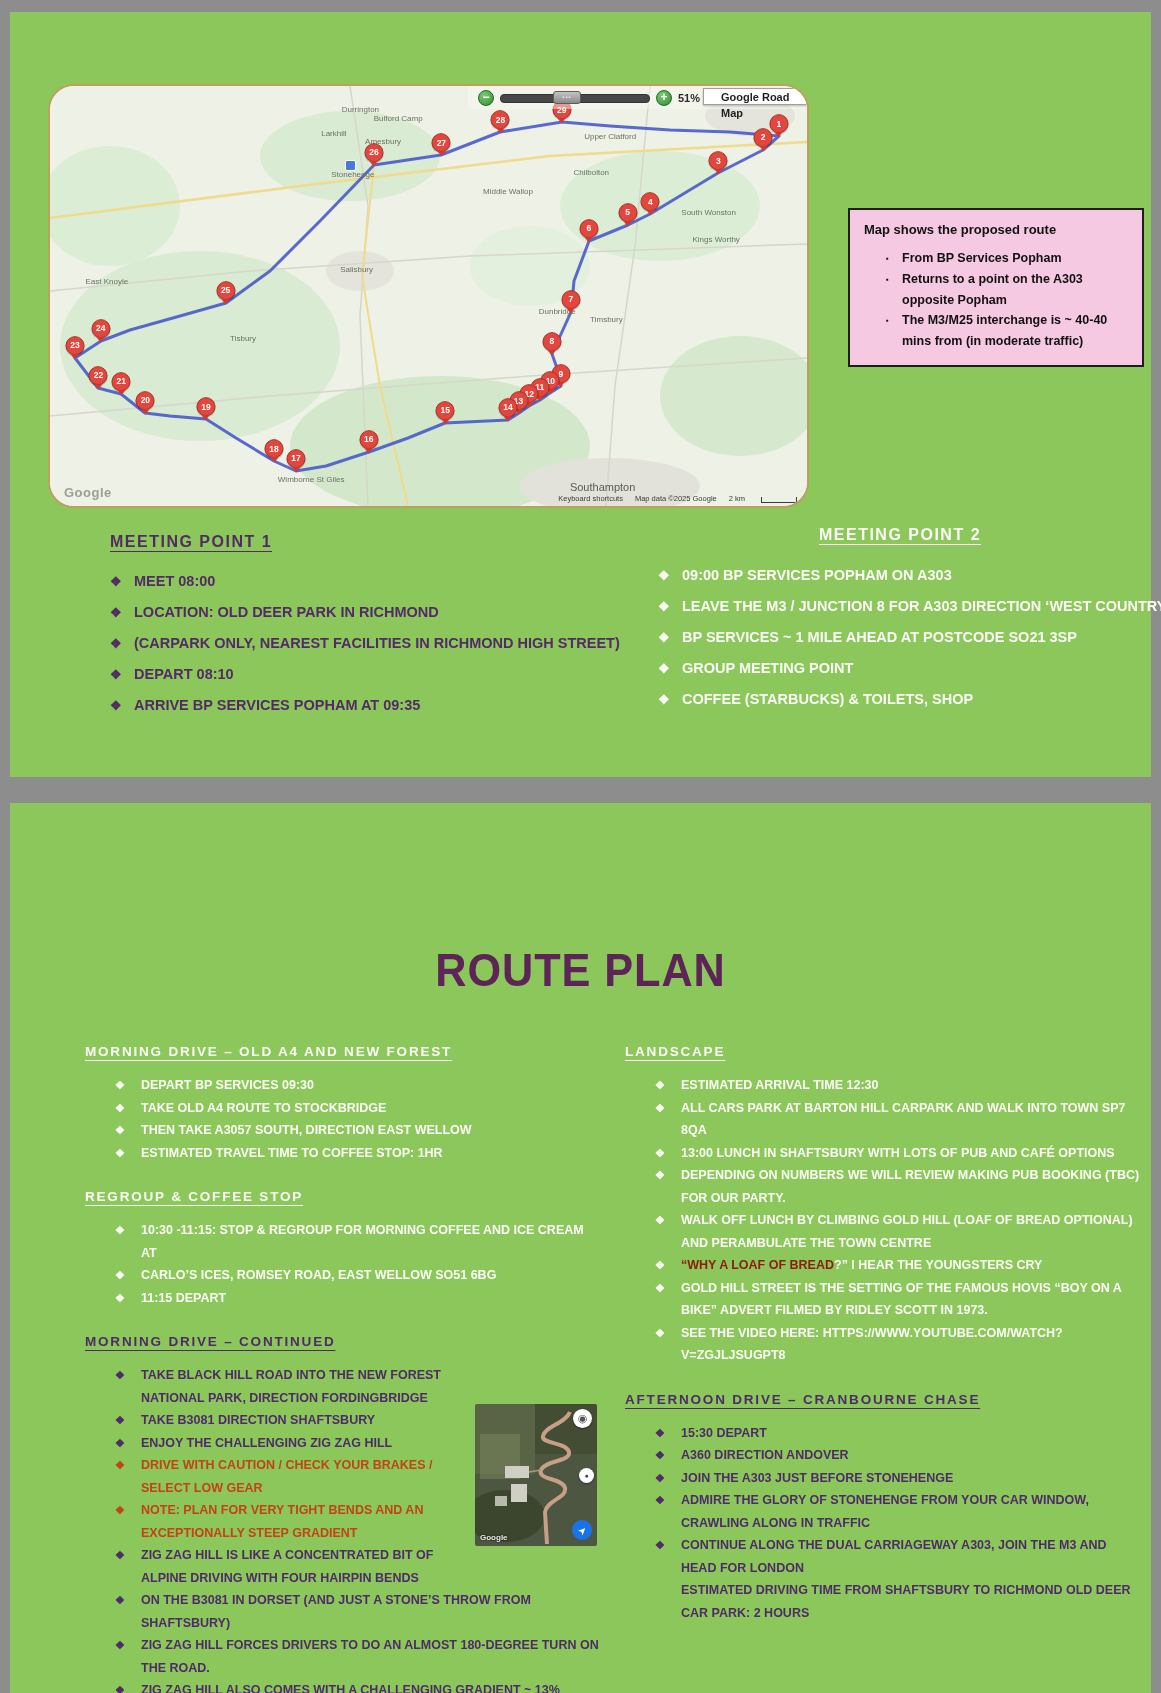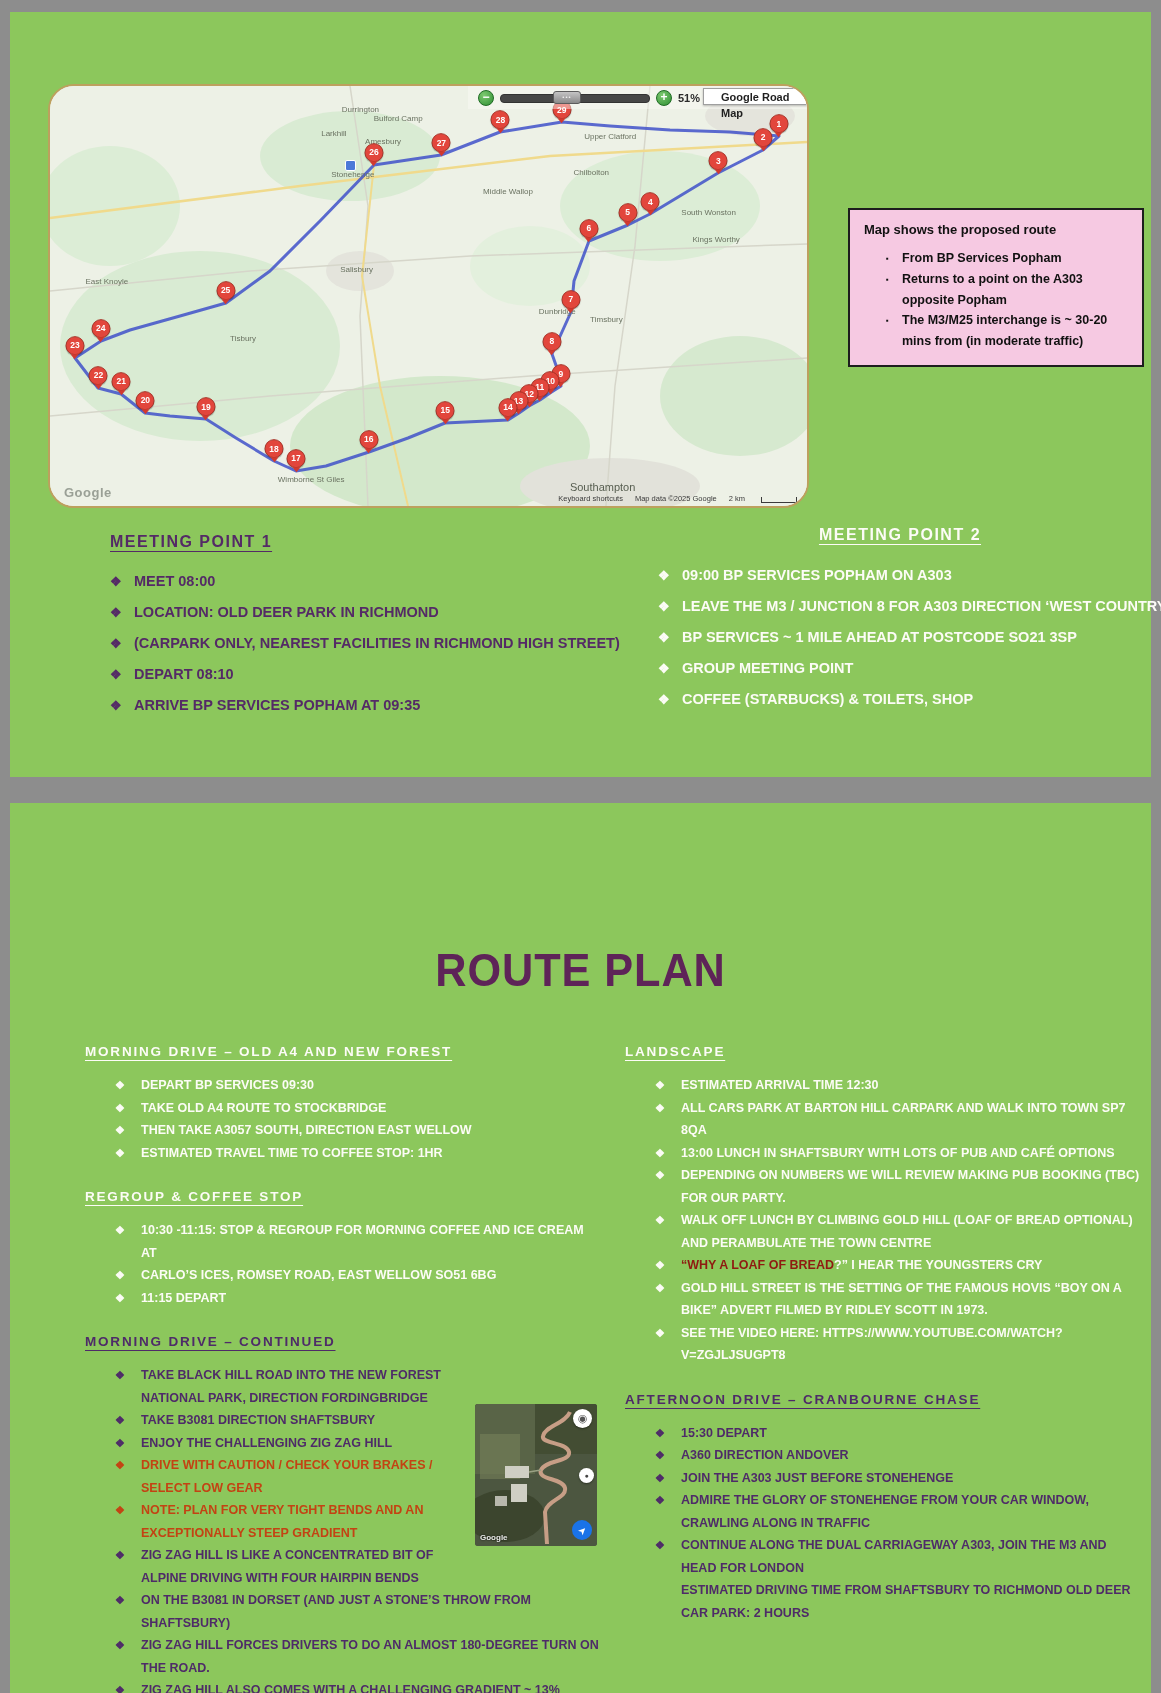--- a/index.html
+++ b/index.html
@@ -312,21 +312,21 @@
     </div>
 
     <div class="callout">
       <div class="callout-title">Map shows the proposed route</div>
       <ul>
 
           <li><span class="sq">▪</span><span>From BP Services Popham</span></li>
 
           <li><span class="sq">▪</span><span>Returns to a point on the A303 opposite Popham</span></li>
 
-          <li><span class="sq">▪</span><span>The M3/M25 interchange is ~ 30-20 mins from (in moderate traffic)</span></li>
+          <li><span class="sq">▪</span><span>The M3/M25 interchange is ~ 40-40 mins from (in moderate traffic)</span></li>
         </ul>
     </div>
 
     <h2 class="mph mp1h">MEETING POINT 1</h2>
     <ul class="mplist mp1">
 
         <li><span class="bullet">❖</span><span>MEET 08:00</span></li>
 
         <li><span class="bullet">❖</span><span>LOCATION: OLD DEER PARK IN RICHMOND</span></li>
 

